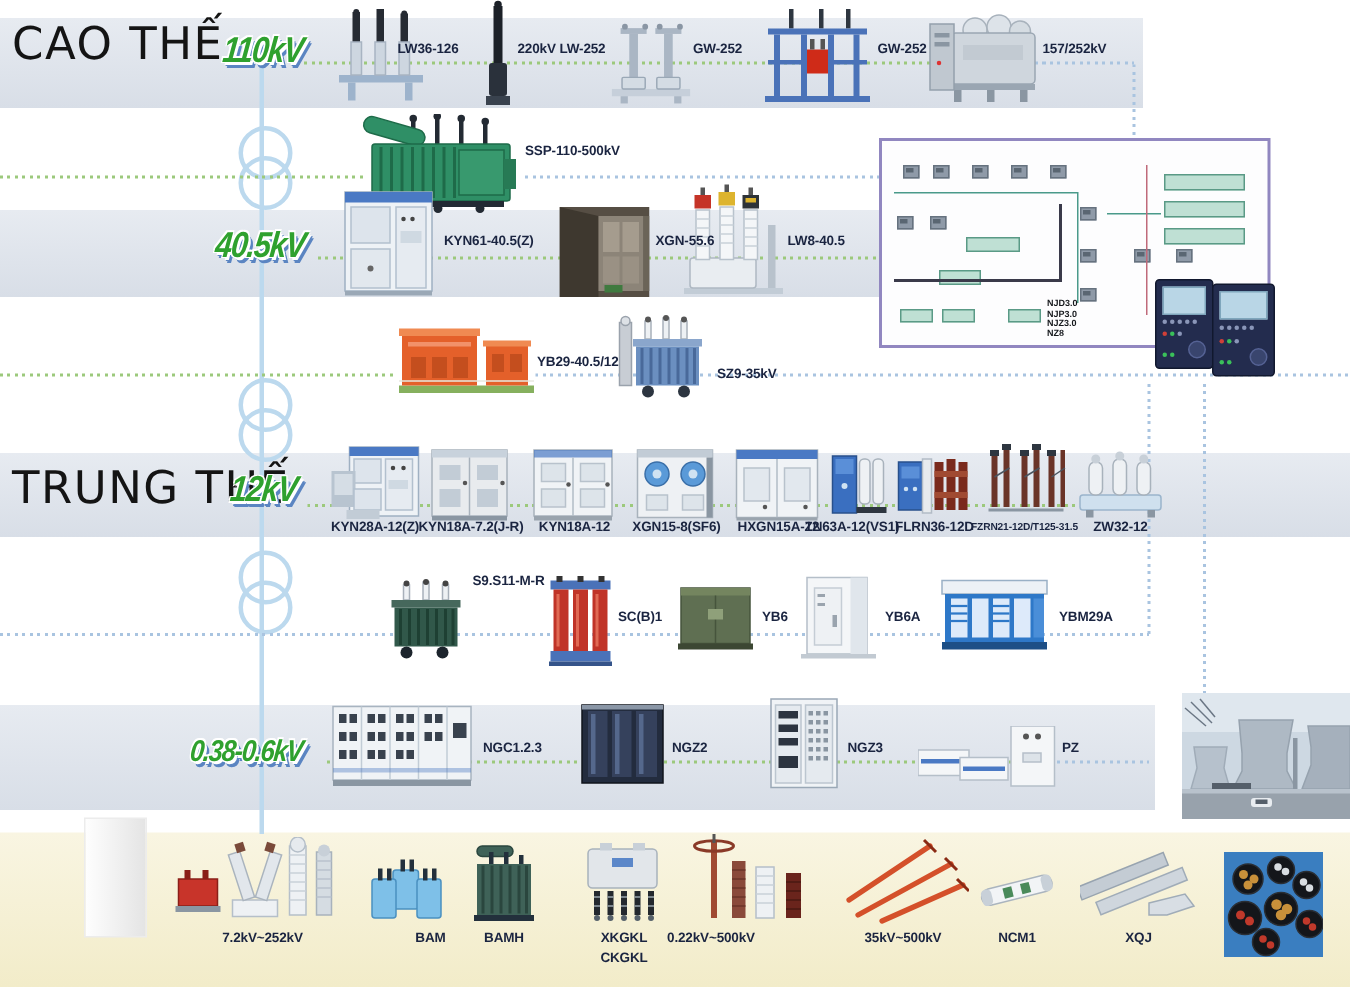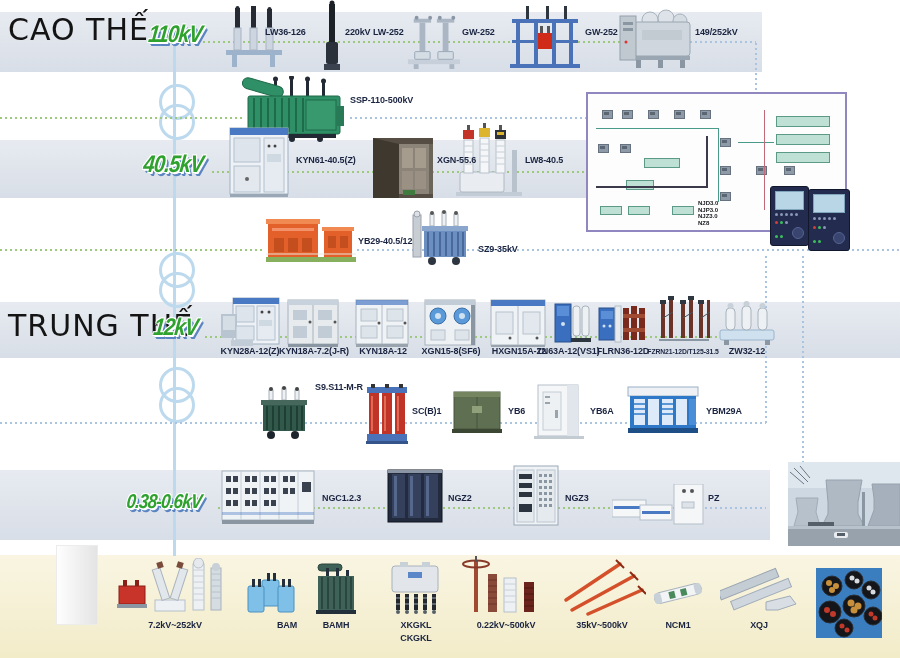--- a/index.html
+++ b/index.html
@@ -170,21 +170,21 @@
         <circle cx="48" cy="14" r="8" fill="#dde3e9" stroke="#a8b2bc"></circle>
         <circle cx="62" cy="17" r="7" fill="#d5dce2" stroke="#a8b2bc"></circle>
         <rect x="16" y="18" width="56" height="34" rx="3" fill="#cfd6dd" stroke="#9aa6b2"></rect>
         <rect x="2" y="12" width="16" height="44" fill="#c0c8d0" stroke="#94a0ac"></rect>
         <rect x="5" y="18" width="10" height="3" fill="#8a96a2"></rect>
         <rect x="5" y="24" width="10" height="3" fill="#8a96a2"></rect>
         <circle cx="8" cy="38" r="1.5" fill="#d33"></circle>
         <rect x="24" y="26" width="40" height="10" fill="#c2cad2"></rect>
       </svg>
   </div>
-  <div class="lbl" style="left:695px;top:27px">149/252kV</div>
+  <div class="lbl" style="left:695px;top:27px">157/252kV</div>
 
   <div class="eq" style="left:240px;top:76px;width:108px;height:66px">
     <svg viewBox="0 0 108 66">
         <rect x="34" y="2" width="3" height="18" fill="#232a33"></rect>
         <rect x="50" y="0" width="3" height="20" fill="#232a33"></rect>
         <rect x="66" y="2" width="3" height="18" fill="#232a33"></rect>
         <rect x="82" y="4" width="3" height="16" fill="#232a33"></rect>
         <circle cx="35.5" cy="3" r="2.5" fill="#232a33"></circle>
         <circle cx="51.5" cy="1.5" r="2.5" fill="#232a33"></circle>
         <circle cx="67.5" cy="3" r="2.5" fill="#232a33"></circle>
@@ -924,21 +924,21 @@
         </g>
         <rect x="64" y="26" width="10" height="30" fill="#6a241c"></rect>
         <g stroke="#4a1812">
           <line x1="64" y1="32" x2="74" y2="32"></line>
           <line x1="64" y1="38" x2="74" y2="38"></line>
           <line x1="64" y1="44" x2="74" y2="44"></line>
           <line x1="64" y1="50" x2="74" y2="50"></line>
         </g>
       </svg>
   </div>
-  <div class="lbl lblc" style="left:460px;top:620px;width:92px">0.22kV~500kV</div>
+  <div class="lbl lblc" style="left:428px;top:620px;width:92px">0.22kV~500kV</div>
 
   <div class="eq" style="left:558px;top:558px;width:88px;height:58px">
     <svg viewBox="0 0 88 58">
         <g stroke="#d4502a" stroke-width="3.5" stroke-linecap="round">
           <line x1="8" y1="42" x2="62" y2="6"></line>
           <line x1="14" y1="52" x2="76" y2="18"></line>
           <line x1="30" y1="56" x2="84" y2="32"></line>
         </g>
         <g stroke="#8a2a14" stroke-width="2">
           <line x1="58" y1="2" x2="66" y2="10"></line>

